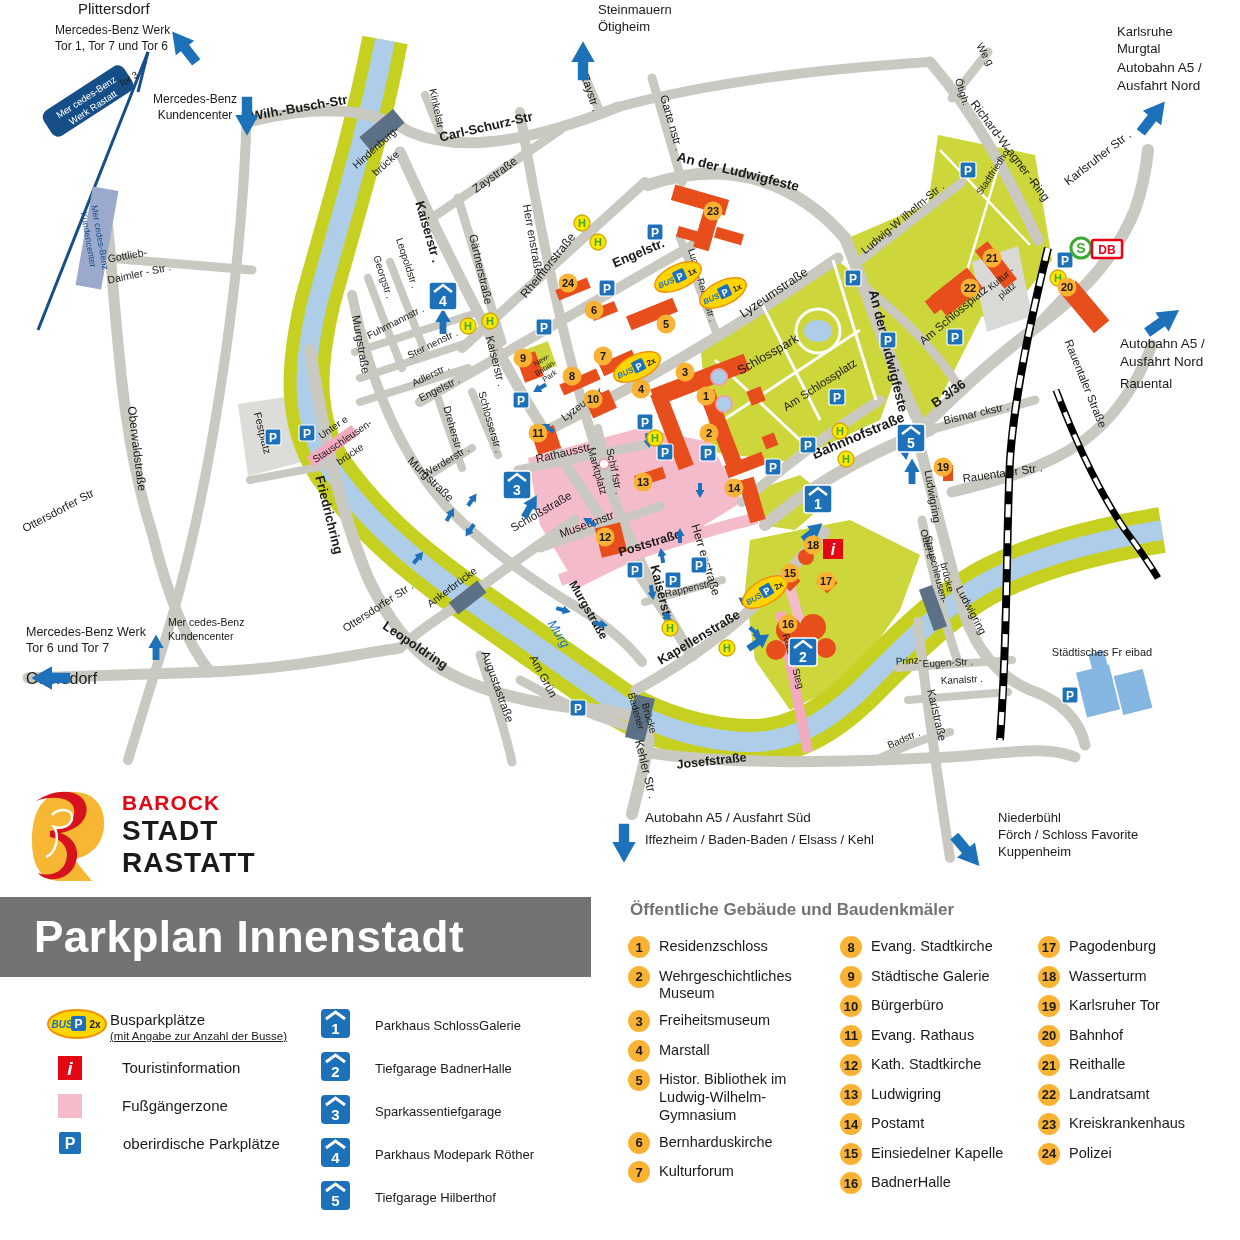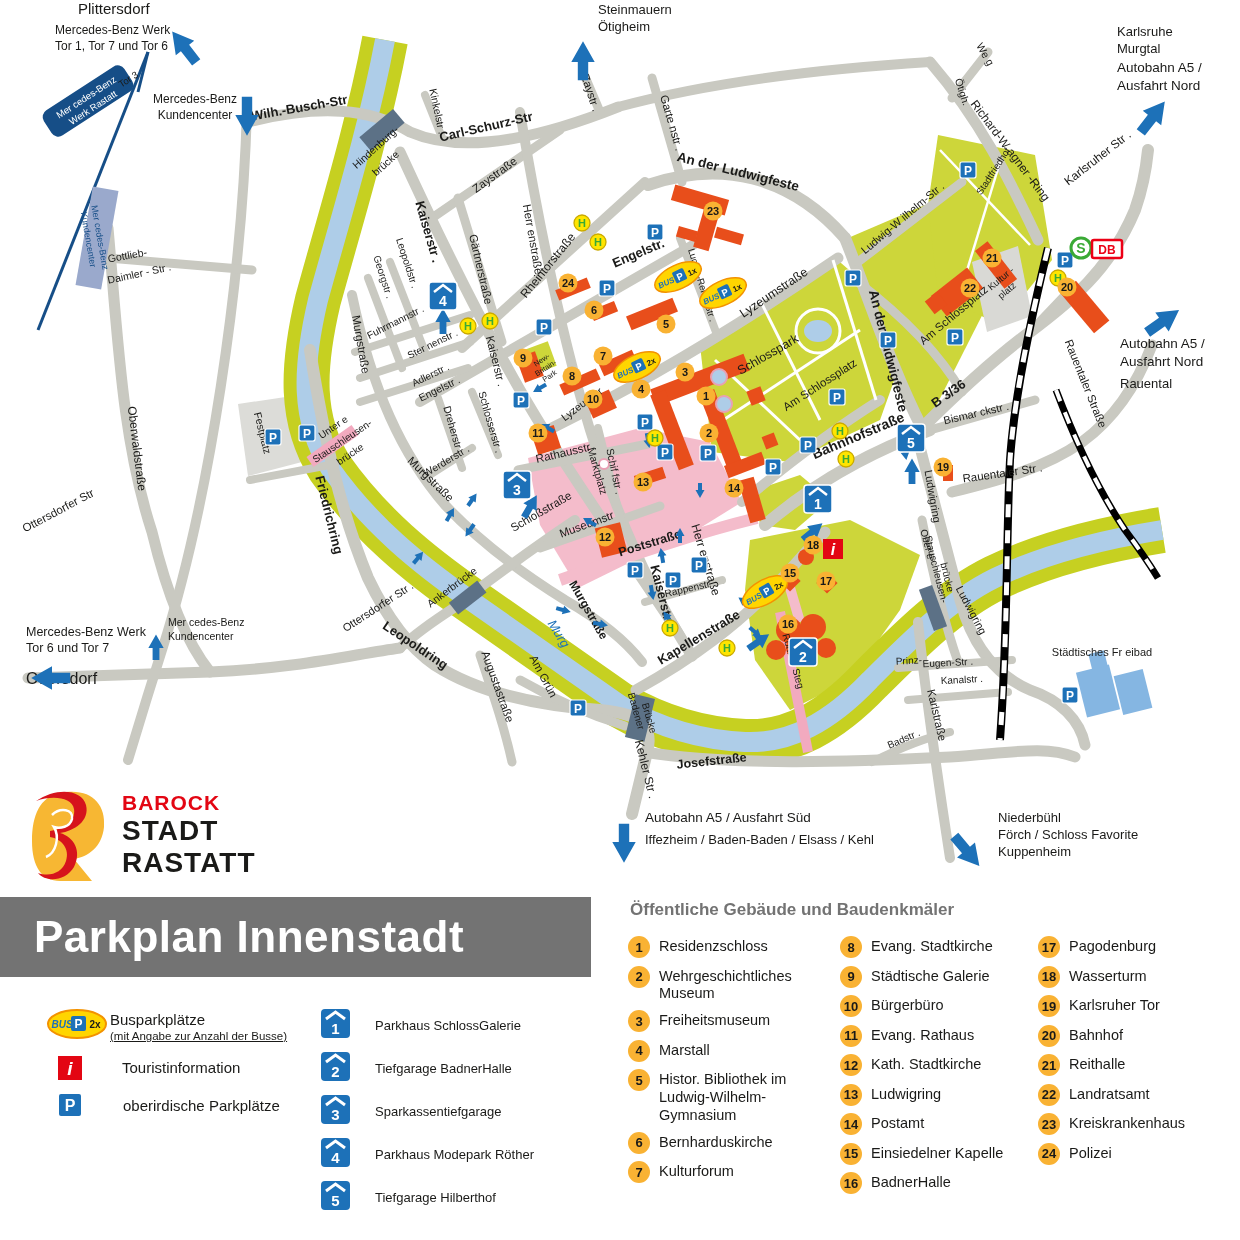--- a/index.html
+++ b/index.html
@@ -787,20 +787,28 @@
     <div class="lrow">
       <span class="licon" style="padding-left:12px;">
         <svg width="24" height="24">
             <rect width="24" height="24" fill="#e30613"></rect>
           <text x="12" y="19" text-anchor="middle" font-size="19" font-weight="bold" font-style="italic" font-family="Liberation Serif,serif" fill="#fff">i</text>
         </svg>
       </span>
       <div class="txt">Touristinformation</div>
     </div>
     <div class="lrow">
+      <span class="licon" style="padding-left:12px;">
+        <svg width="24" height="24">
+            <rect width="24" height="24" fill="#f4bccb"></rect>
+          </svg>
+      </span>
+      <div class="txt">Fußgängerzone</div>
+    </div>
+    <div class="lrow">
       <span class="licon" style="padding-left:13px;">
         <svg width="22" height="22">
             <rect width="22" height="22" rx="2" fill="#1d71b8"></rect>
           <text x="11" y="17" text-anchor="middle" font-size="16" font-weight="bold" fill="#fff">P</text>
         </svg>
       </span>
       <div class="txt">oberirdische Parkplätze</div>
     </div>
   </div>
 

